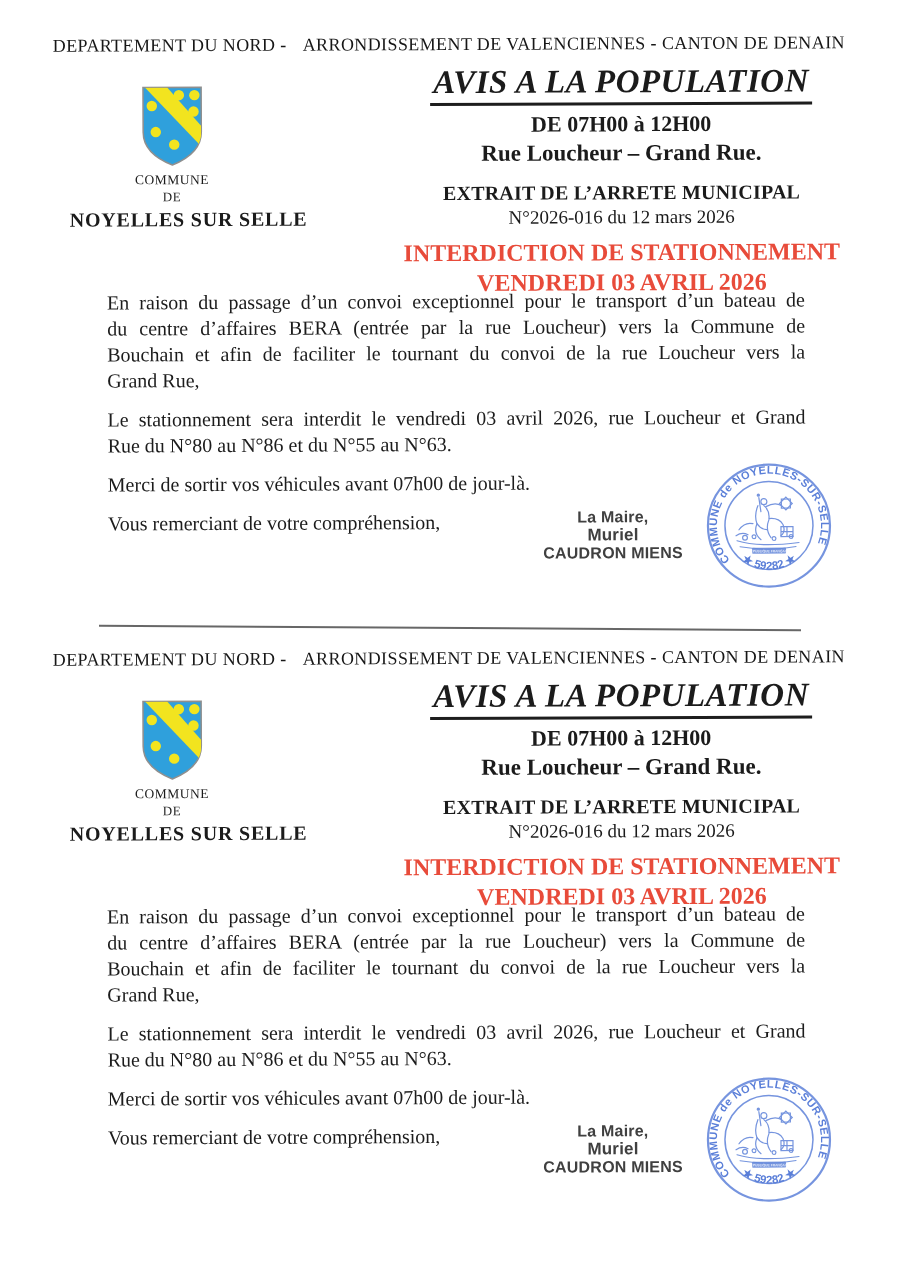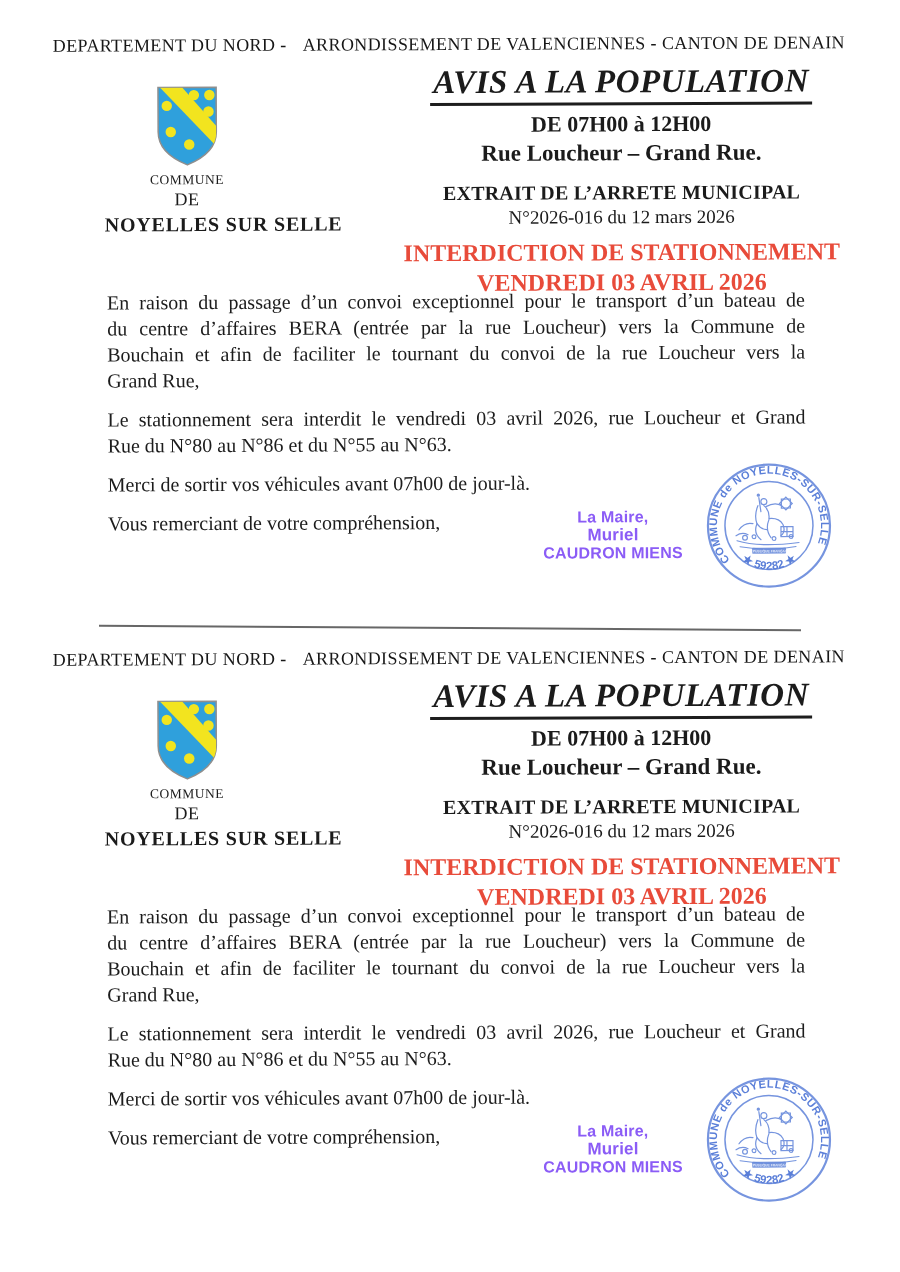--- a/index.html
+++ b/index.html
@@ -9,44 +9,44 @@
   }
   .page{position:absolute;inset:0;}
   .notice{position:absolute;left:0;width:900px;height:612px;transform:rotate(-0.25deg);}
   #notice-1{top:0;}
   #notice-2{top:614px;}
 
   .header-line{position:absolute;top:34px;left:0;right:0;text-align:center;
     font-size:18px;letter-spacing:.4px;white-space:nowrap;color:#171717;}
   .header-line .gap{display:inline-block;width:16px;}
 
-  .left-col{position:absolute;top:84px;left:85px;width:205px;text-align:center;}
+  .left-col{position:absolute;top:84px;left:70px;width:205px;text-align:center;}
   .shield{display:block;margin:0 auto;}
   .commune-l1{font-size:13.5px;margin-top:5px;letter-spacing:.5px;}
-  .commune-l2{font-size:18px;margin-top:1px;letter-spacing:.5px;}
-  .commune-name{font-size:20px;font-weight:bold;margin-top:3px;letter-spacing:.8px;white-space:nowrap;margin-left:20px;}
+  .commune-l2{font-size:13px;margin-top:1px;letter-spacing:.5px;}
+  .commune-name{font-size:20px;font-weight:bold;margin-top:3px;letter-spacing:.8px;white-space:nowrap;}
 
   .right-col{position:absolute;top:66px;left:393px;width:458px;text-align:center;}
   .title{display:inline-block;font-size:33px;font-weight:bold;font-style:italic;
     letter-spacing:.5px;line-height:1.02;border-bottom:3.5px solid #1d1d1d;
     padding:0 3px 3px 3px;margin:0;white-space:nowrap;}
   .time-range{font-size:22px;font-weight:bold;margin-top:6px;}
   .streets{font-size:23px;font-weight:bold;margin-top:3px;}
   .extrait{font-size:20px;font-weight:bold;margin-top:15px;letter-spacing:.2px;}
   .arrete-ref{font-size:19px;margin-top:2px;}
   .ban{font-size:24px;font-weight:bold;color:#e84b3a;line-height:1.25;margin-top:9px;}
 
   .body-text{position:absolute;top:288px;left:107px;width:698px;
     font-size:20px;line-height:26px;color:#1c1c1c;}
   .para{margin:0 0 13px 0;}
   .line{text-align:justify;}
   .line.just{text-align-last:justify;}
 
   .sig{position:absolute;top:509px;left:531px;width:162px;text-align:center;
-    font-family:"Liberation Sans", sans-serif;font-weight:bold;color:#8b5cf6;
+    font-family:"Liberation Sans", sans-serif;font-weight:bold;color:#404040;
     font-size:16px;line-height:18px;letter-spacing:.2px;}
   .sig .mid{font-size:17px;}
 
   .stamp{position:absolute;top:462px;left:703px;opacity:.93;}
 
   .divider{position:absolute;top:627px;left:99px;width:702px;height:0;
     border-top:2px solid #4c4c4c;transform:rotate(0.35deg);opacity:.85;}
 
   .defs-holder{position:absolute;width:0;height:0;overflow:hidden;}
 </style>

